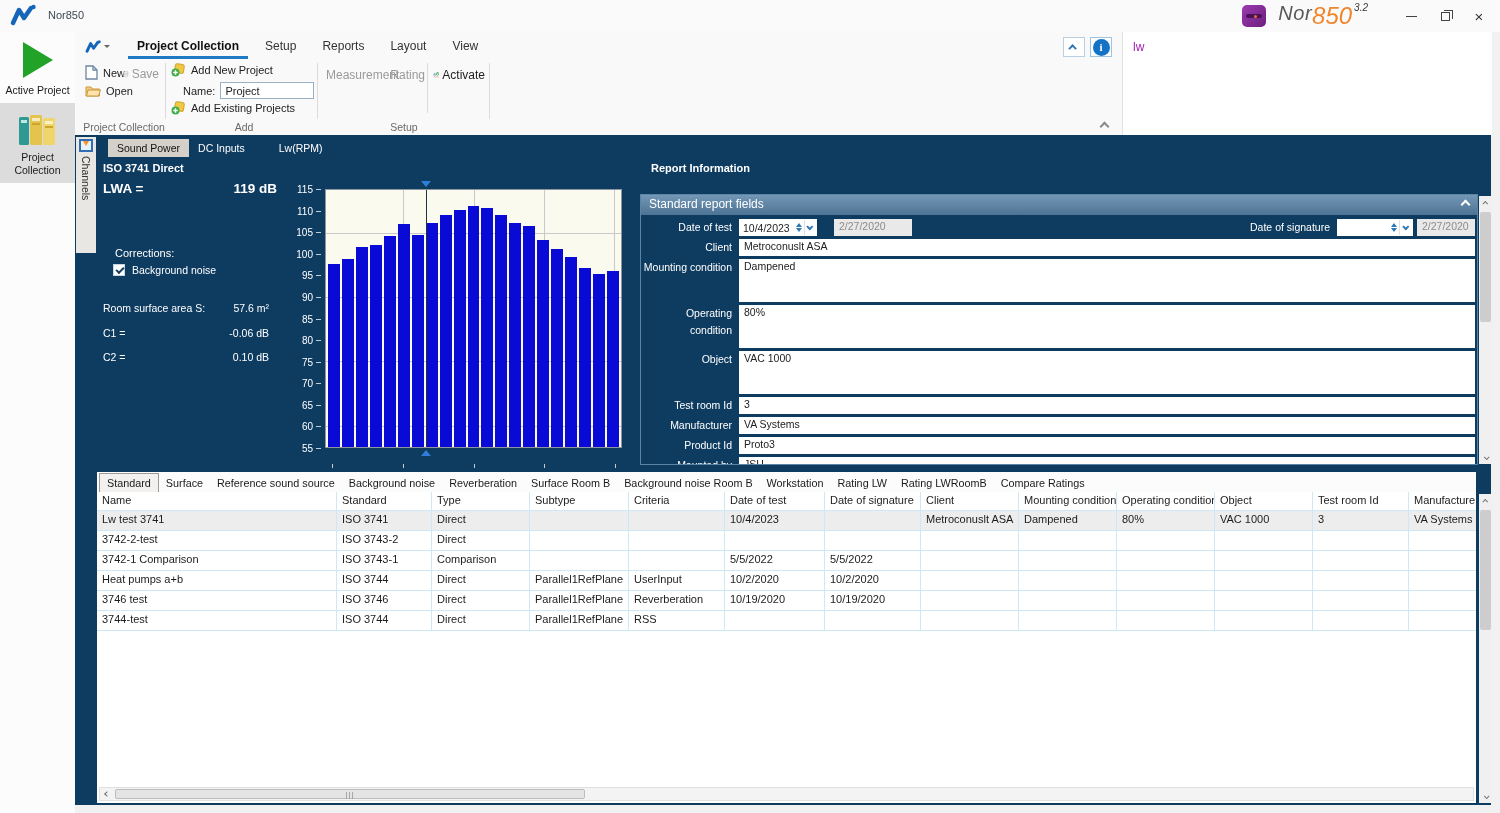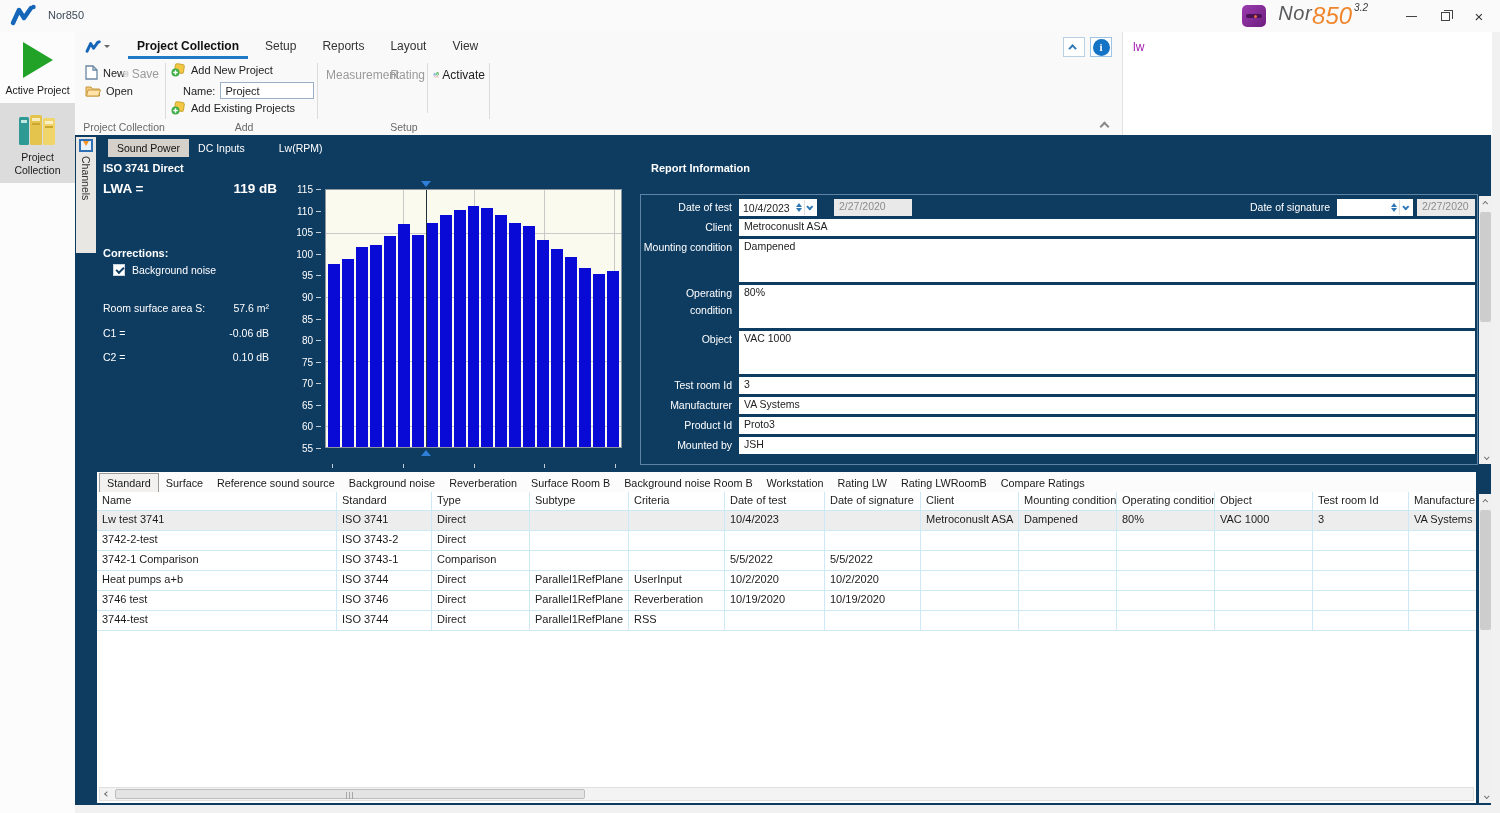--- a/index.html
+++ b/index.html
@@ -62,21 +62,21 @@
   .channels-rail .label { writing-mode:vertical-rl; font-size:10.5px; color:#333; margin-top:4px; }
   .chan-icon { width:14px; height:13px; border:2px solid #2f6fb4; position:relative; background:#eaf2fb; }
   .chan-icon::after { content:""; position:absolute; left:2px; top:0px; width:0; height:0; border:3px solid transparent; border-top:5px solid #f79422; }
 
   .panel-tabs { position:absolute; left:33px; top:4px; display:flex; }
   .ptab { font-size:10.5px; color:#fff; padding:3px 9px; }
   .ptab.active { background:#d5d1ca; color:#111; }
 
   .mtitle { position:absolute; left:28px; top:27px; font-size:11px; font-weight:bold; color:#fff; }
   .lwa-row { position:absolute; left:28px; top:46px; width:174px; display:flex; justify-content:space-between; font-size:13.5px; font-weight:bold; color:#fff; }
-  .corrections { position:absolute; left:28px; top:112px; font-size:11px; font-weight:bold; color:#fff; }
+  .corrections { position:absolute; left:40px; top:112px; font-size:11px; font-weight:normal; color:#fff; }
   .chk-row { position:absolute; left:38px; top:129px; display:flex; align-items:center; gap:7px; font-size:10.5px; color:#fff; }
   .chk { width:12px; height:12px; background:#fff; border:1px solid #c8d4e0; position:relative; }
   .chk::after { content:""; position:absolute; left:2px; top:2px; width:6px; height:3px; border-left:2px solid #0e3b60; border-bottom:2px solid #0e3b60; transform:rotate(-45deg); }
   .stats { position:absolute; left:28px; top:167px; width:166px; }
   .stat-row { display:flex; justify-content:space-between; font-size:10.5px; color:#fff; margin-bottom:12.5px; }
 
   
   .chart-yaxis { position:absolute; left:204px; top:54px; width:42px; height:259px; }
   .ylab { position:absolute; right:8px; transform:translateY(-50%); font-size:10px; color:#fff; }
   .ytick { position:absolute; right:0; width:5px; height:1px; background:#c3cdd6; }
@@ -427,20 +427,24 @@
         <div class="xtick" style="left: 50%;"></div>
         <div class="xlab" style="left: 50%; top: 4px;">1 kHz</div>
         <div class="xtick" style="left: 73.8095%;"></div>
         <div class="xlab" style="left: 73.8095%; top: 4px;">3.15 kHz</div>
         <div class="xtick" style="left: 97.619%;"></div>
         <div class="xlab" style="left: 97.619%; top: 4px;">10 kHz</div>
       </div>
 
     <div class="report-title">Report Information</div>
     <div class="report-group">
+      <div class="rg-header">
+        <span>Standard report fields</span>
+        <span class="collapse"></span>
+      </div>
       <div class="rg-body">
         <div class="frow">
           <span class="flabel">Date of test</span>
           <span class="datebox">
             <span class="val">10/4/2023</span>
             <span class="spin">
                 <i class="up"></i>
                 <i class="dn"></i>
               </span>
             <span class="ddchev">

